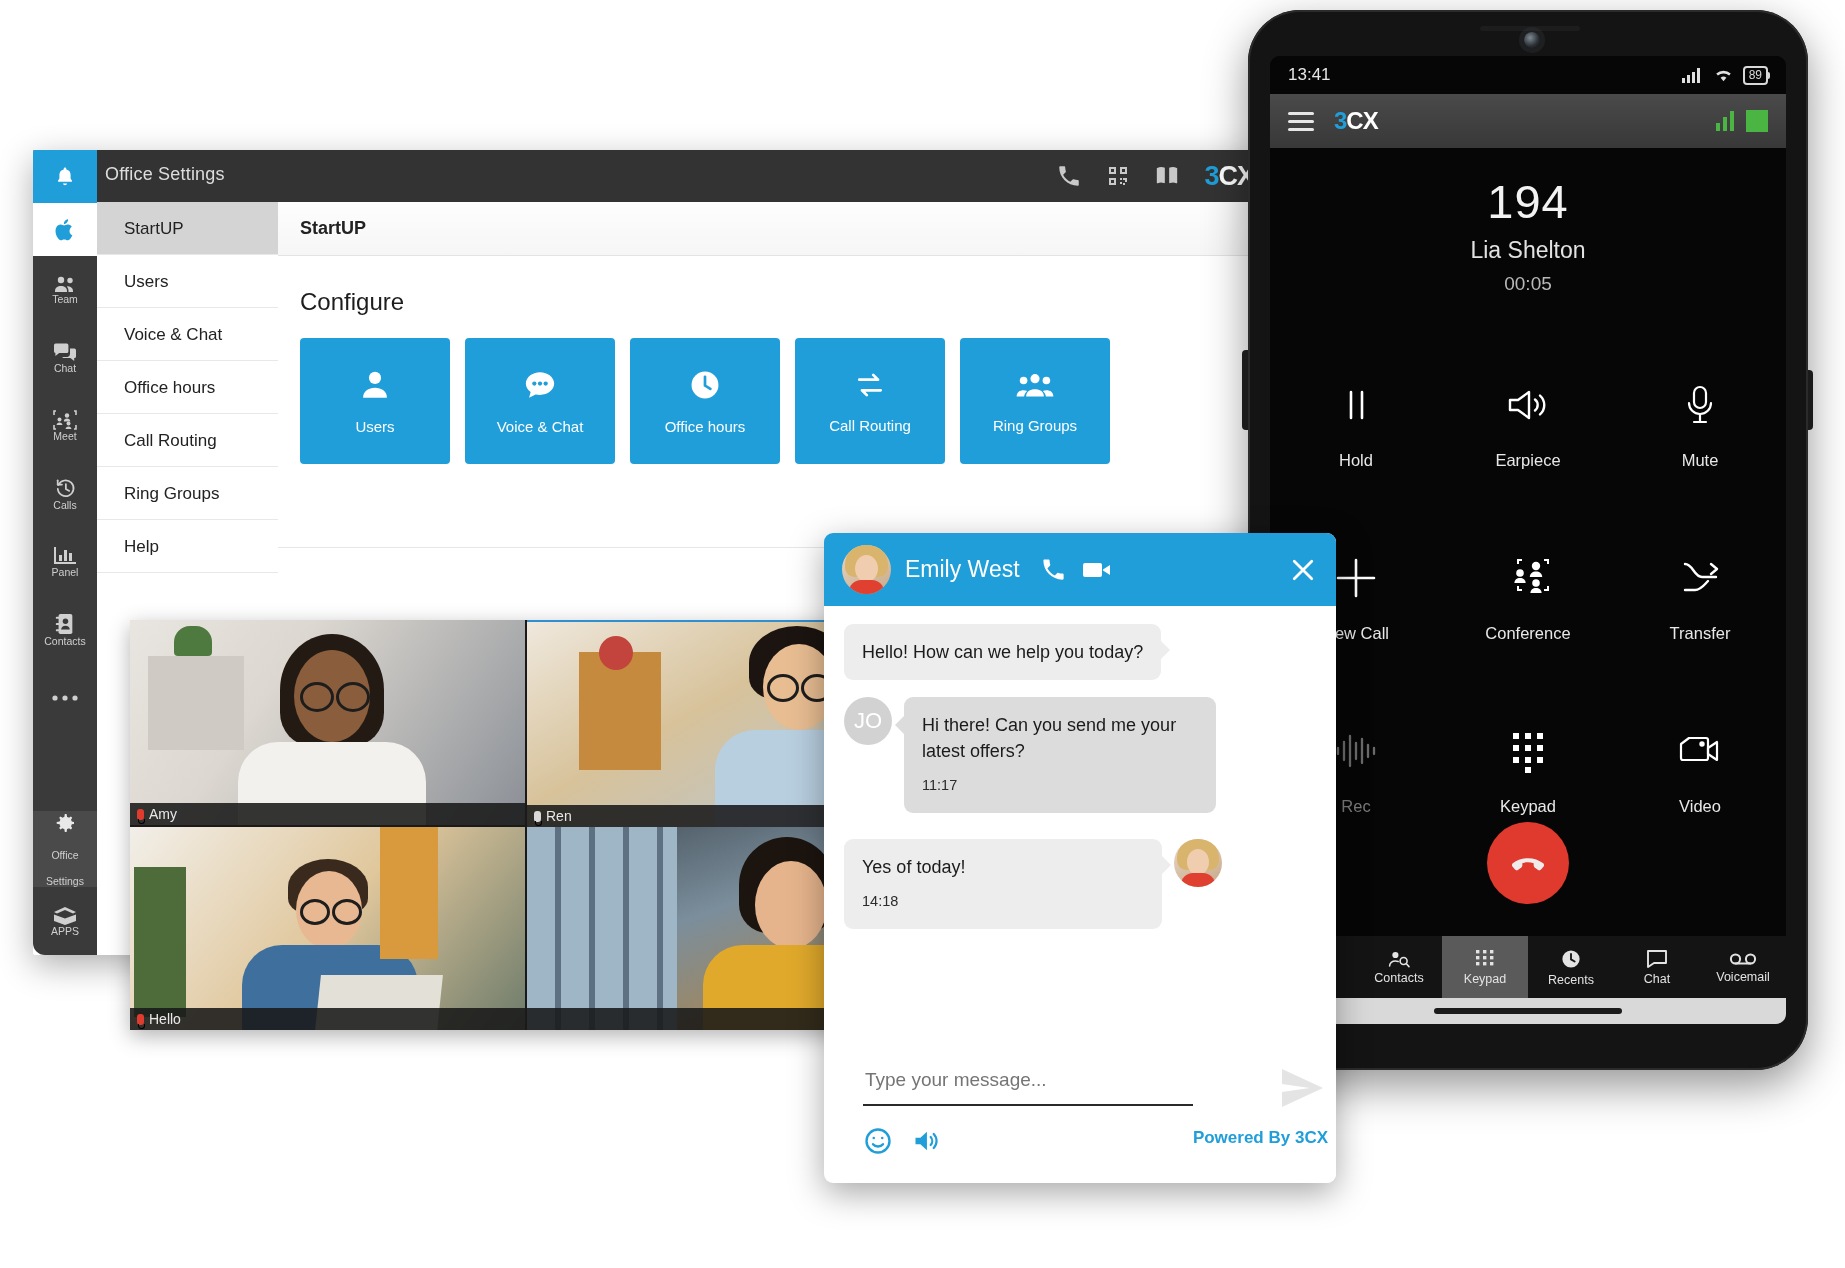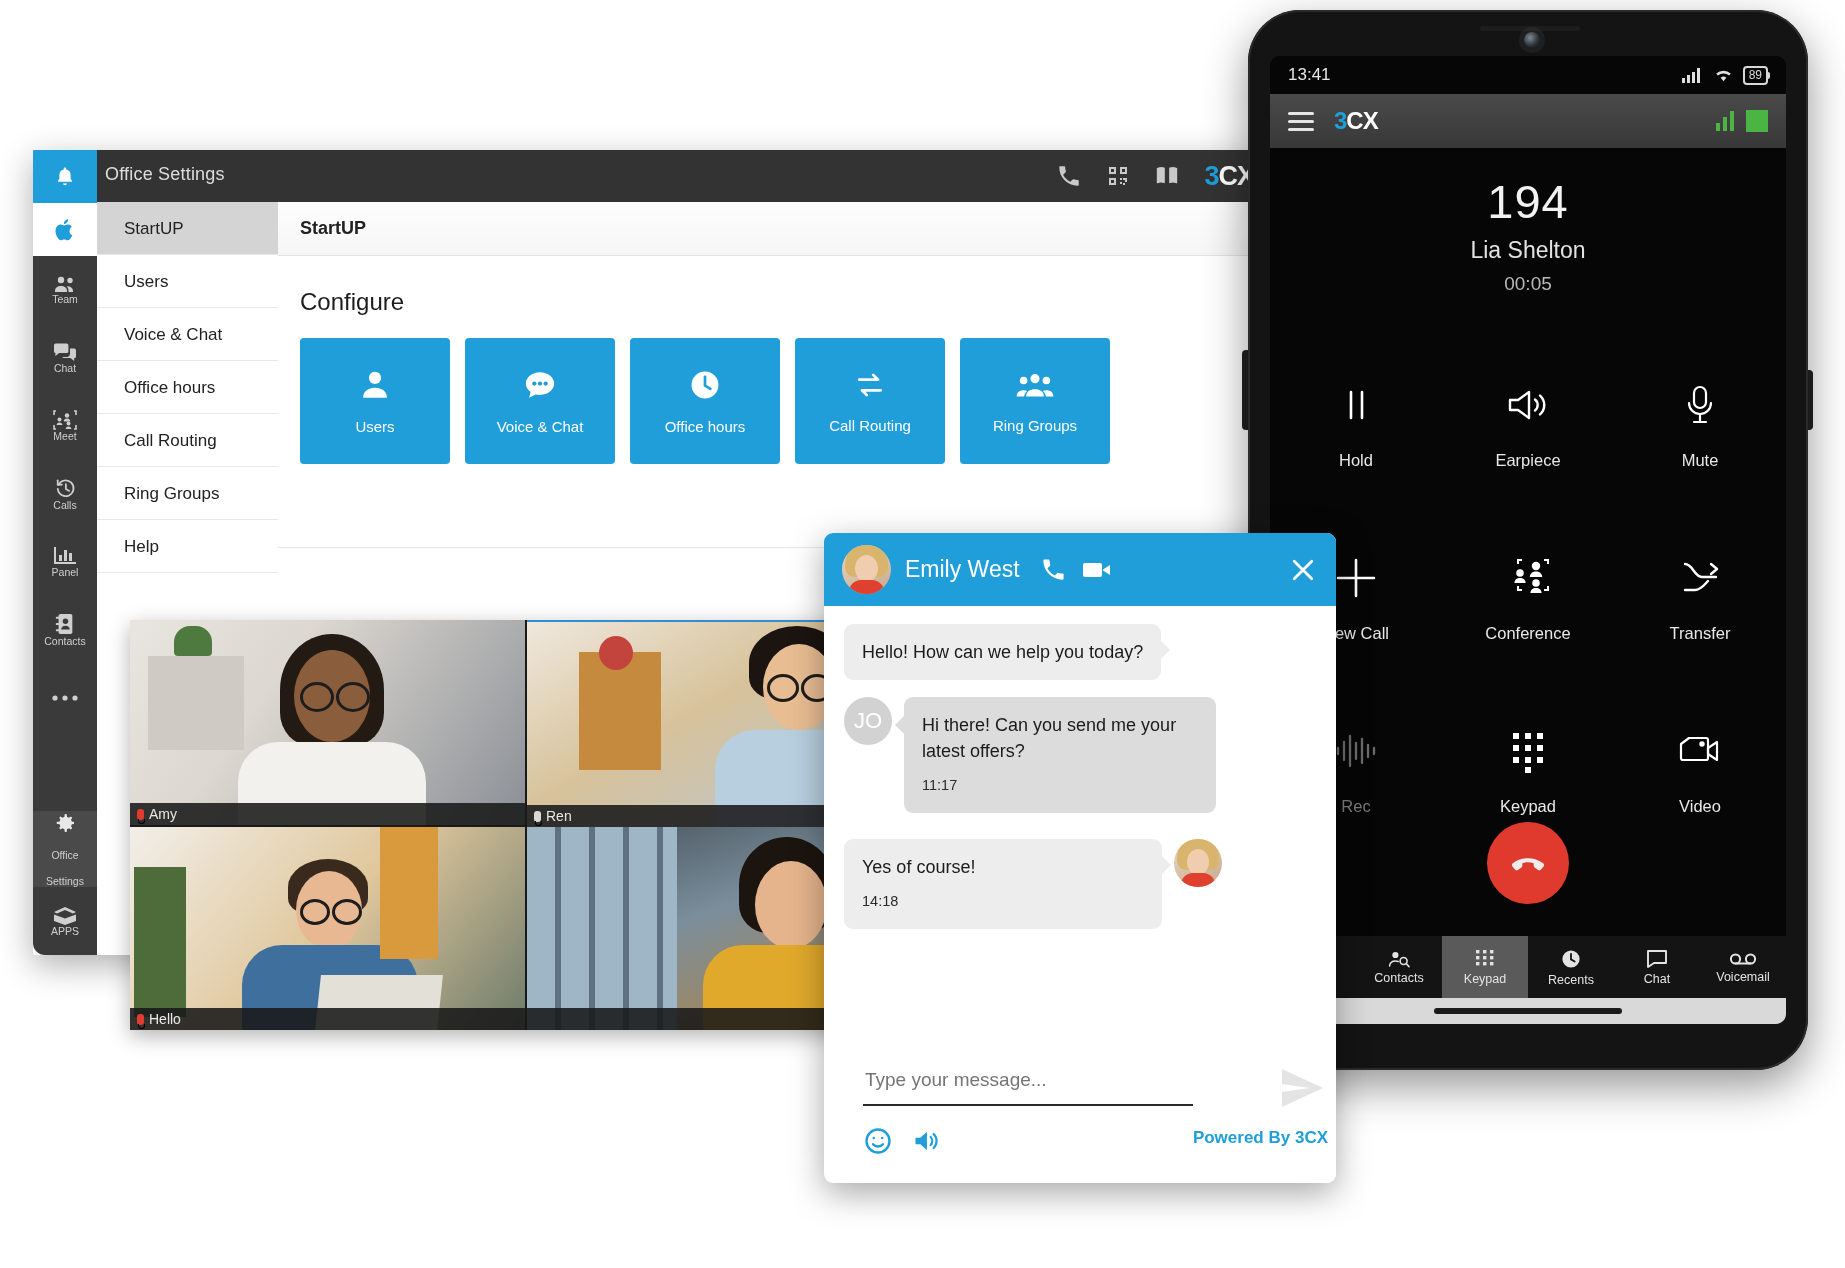--- a/index.html
+++ b/index.html
@@ -580,21 +580,21 @@
       <div class="row left">
         <div class="ini">JO</div>
         <div class="bub cust">
           <span>Hi there! Can you send me your latest offers?</span>
           <span class="time">11:17</span>
         </div>
       </div>
 
       <div class="row left" style="margin-top:26px;">
         <div class="bub agent" style="min-width:318px;">
-          <span>Yes of course!</span>
+          <span>Yes of today!</span>
           <span class="time">14:18</span>
         </div>
         <div class="sav">
             <div class="h"></div>
             <div class="f"></div>
             <div class="t"></div>
           </div>
       </div>
     </div>
 

